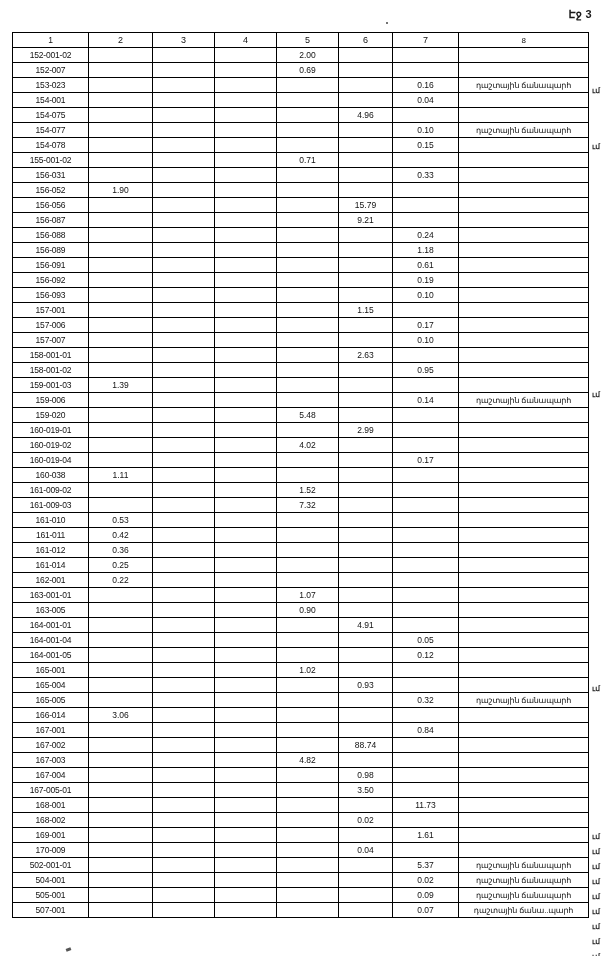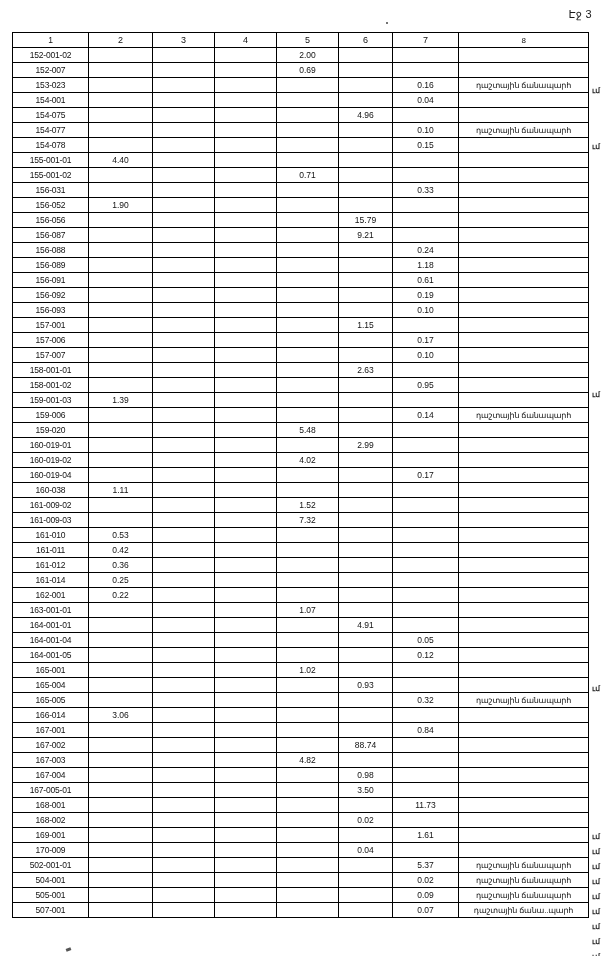--- a/index.html
+++ b/index.html
@@ -20,21 +20,21 @@
     width: 610px;
     height: 956px;
     box-sizing: border-box;
     padding: 0;
   }
   .page-header {
     position: absolute;
     top: 8px;
     right: 18px;
     font-size: 11px;
-    font-weight: normal;
+    font-weight: bold;
     letter-spacing: 0.3px;
     color: #1a1a1a;
   }
   .stray-dot {
     position: absolute;
     left: 386px;
     top: 22px;
     width: 2px;
     height: 2px;
     background: #444;
@@ -199,30 +199,20 @@
             <td class="c1">154-078</td>
             <td class="c2"></td>
             <td class="c3"></td>
             <td class="c4"></td>
             <td class="c5"></td>
             <td class="c6"></td>
             <td class="c7">0.15</td>
             <td class="c8"></td>
           </tr>
           <tr>
-            <td class="c1">155-001-01</td>
-            <td class="c2">4.40</td>
-            <td class="c3"></td>
-            <td class="c4"></td>
-            <td class="c5"></td>
-            <td class="c6"></td>
-            <td class="c7"></td>
-            <td class="c8"></td>
-          </tr>
-          <tr>
             <td class="c1">155-001-02</td>
             <td class="c2"></td>
             <td class="c3"></td>
             <td class="c4"></td>
             <td class="c5">0.71</td>
             <td class="c6"></td>
             <td class="c7"></td>
             <td class="c8"></td>
           </tr>
           <tr>
@@ -504,20 +494,30 @@
             <td class="c6"></td>
             <td class="c7"></td>
             <td class="c8"></td>
           </tr>
           <tr>
             <td class="c1">163-001-01</td>
             <td class="c2"></td>
             <td class="c3"></td>
             <td class="c4"></td>
             <td class="c5">1.07</td>
+            <td class="c6"></td>
+            <td class="c7"></td>
+            <td class="c8"></td>
+          </tr>
+          <tr>
+            <td class="c1">163-005</td>
+            <td class="c2"></td>
+            <td class="c3"></td>
+            <td class="c4"></td>
+            <td class="c5">0.90</td>
             <td class="c6"></td>
             <td class="c7"></td>
             <td class="c8"></td>
           </tr>
           <tr>
             <td class="c1">164-001-01</td>
             <td class="c2"></td>
             <td class="c3"></td>
             <td class="c4"></td>
             <td class="c5"></td>

